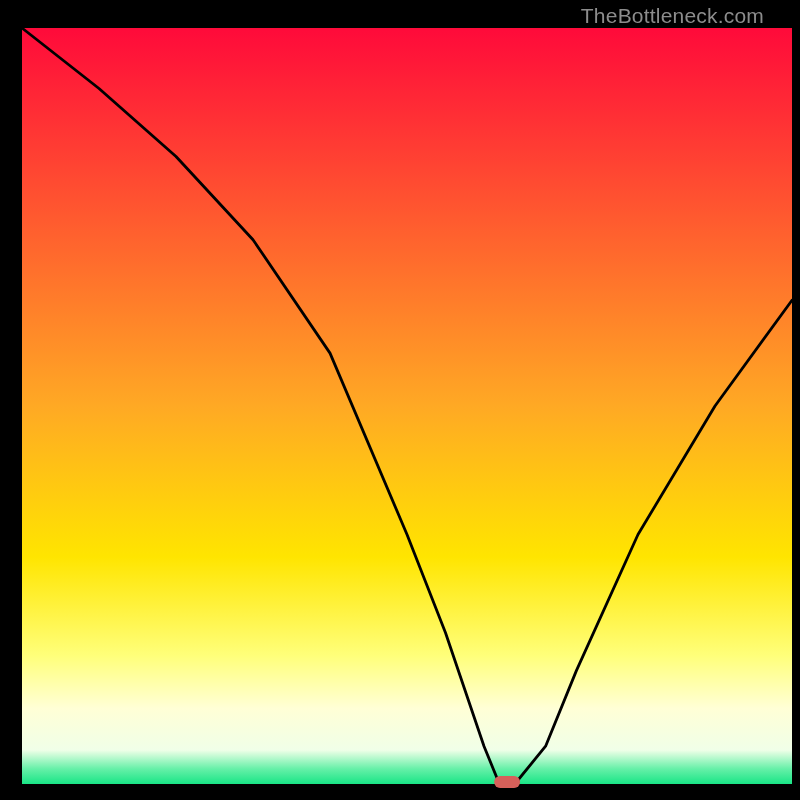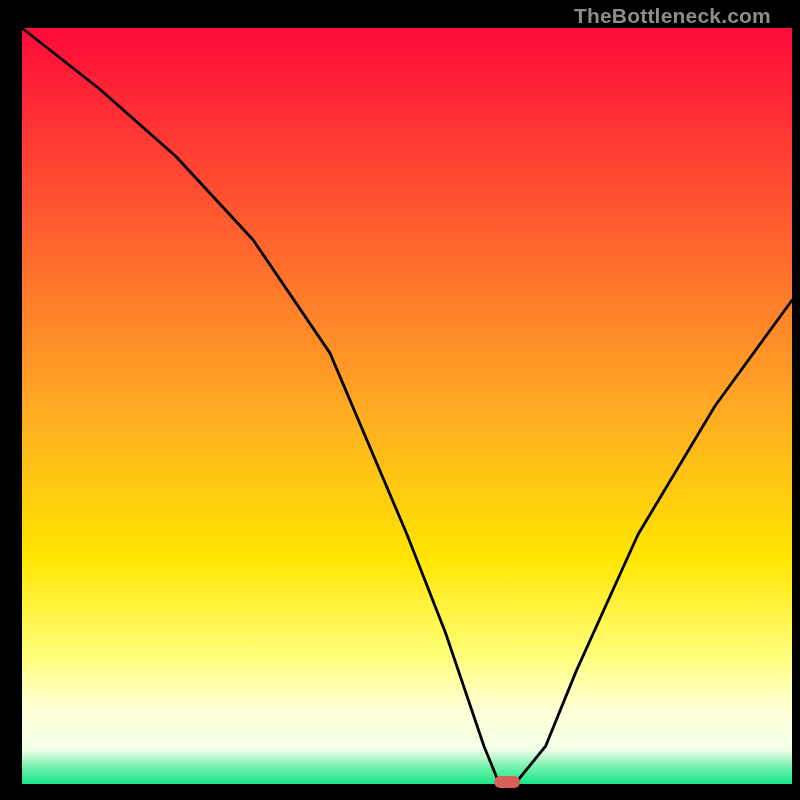--- a/index.html
+++ b/index.html
@@ -12,24 +12,24 @@
   }
   .container {
     position: relative;
     width: 800px;
     height: 800px;
     background: #000000;
   }
   .watermark {
     position: absolute;
     top: 4px;
-    right: 29px;
+    right: 36px;
     font-family: Arial, Helvetica, sans-serif;
     font-size: 21px;
-    font-weight: bold;
+    font-weight: normal;
     color: #8c8c8c;
     letter-spacing: 0.2px;
     z-index: 10;
   }
   svg.plot {
     position: absolute;
     left: 0;
     top: 0;
     width: 800px;
     height: 800px;

